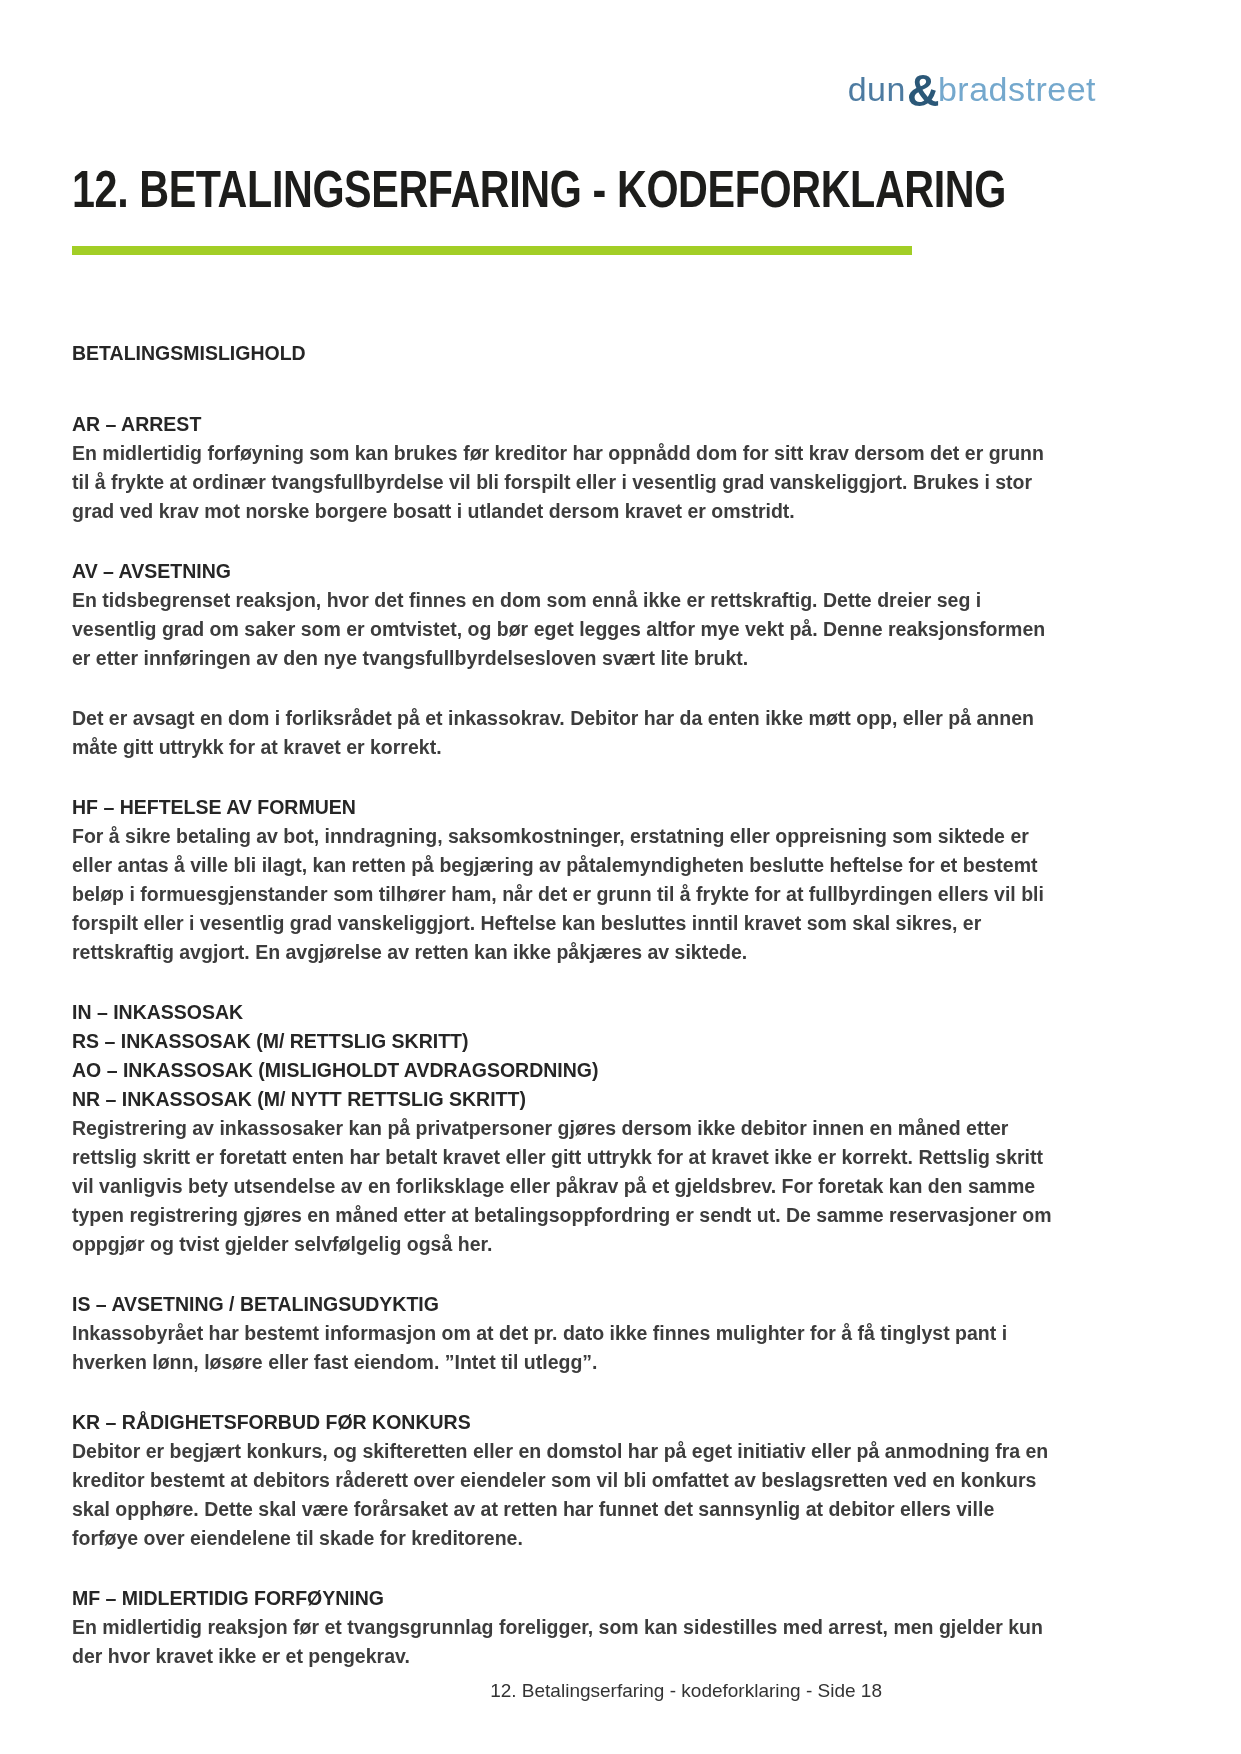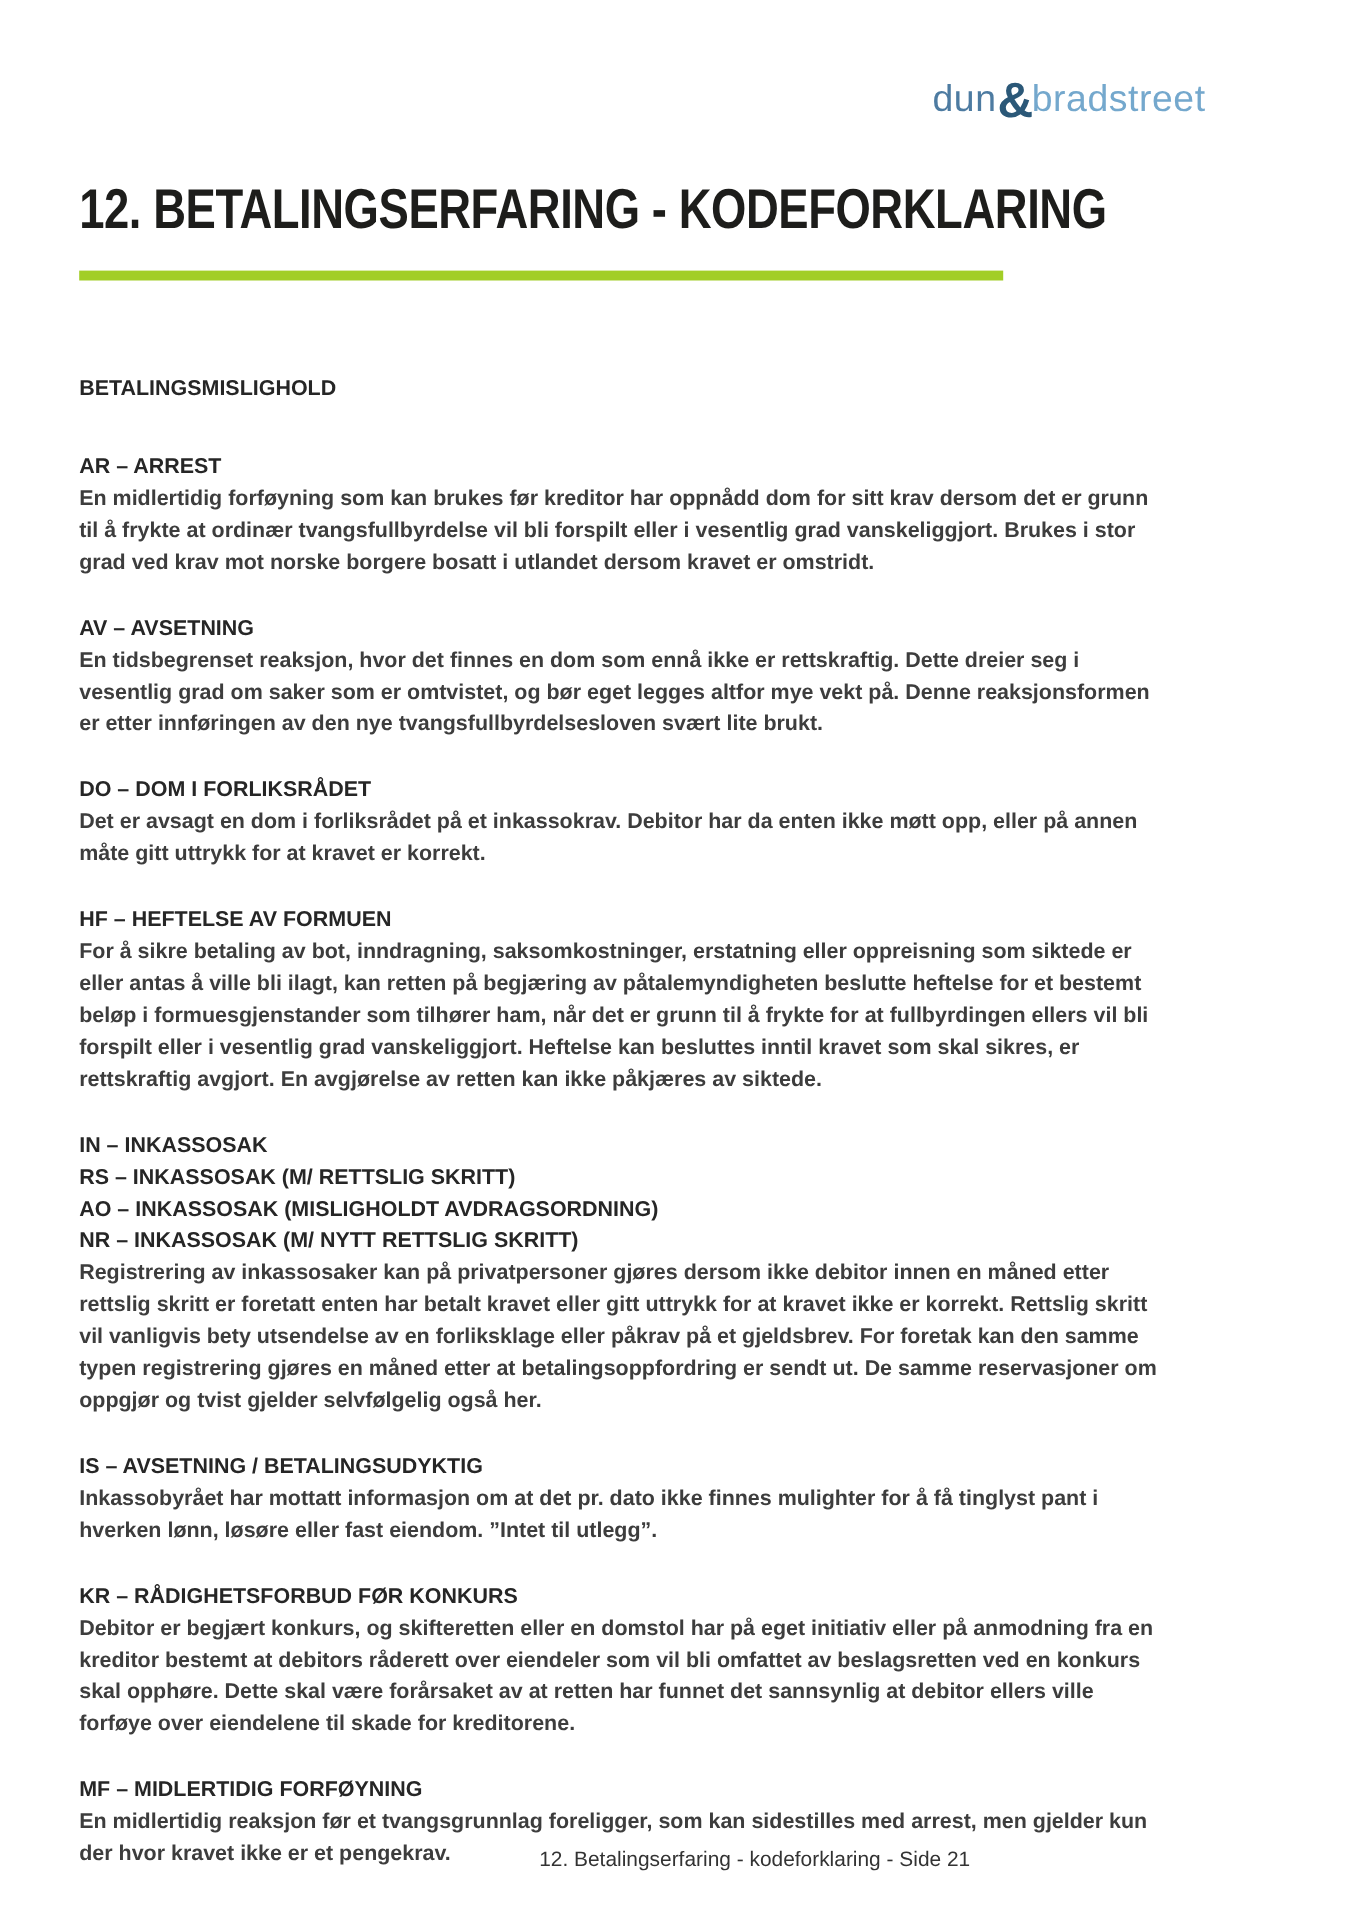--- a/index.html
+++ b/index.html
@@ -110,43 +110,42 @@
   <div class="sections">
       <div class="section">
         <div class="code-heading">AR – ARREST</div>
         <p class="code-text">En midlertidig forføyning som kan brukes før kreditor har oppnådd dom for sitt krav dersom det er grunn til å frykte at ordinær tvangsfullbyrdelse vil bli forspilt eller i vesentlig grad vanskeliggjort. Brukes i stor grad ved krav mot norske borgere bosatt i utlandet dersom kravet er omstridt.</p>
       </div>
       <div class="section">
         <div class="code-heading">AV – AVSETNING</div>
         <p class="code-text">En tidsbegrenset reaksjon, hvor det finnes en dom som ennå ikke er rettskraftig. Dette dreier seg i vesentlig grad om saker som er omtvistet, og bør eget legges altfor mye vekt på. Denne reaksjonsformen er etter innføringen av den nye tvangsfullbyrdelsesloven svært lite brukt.</p>
       </div>
       <div class="section">
-        <div class="code-heading">DO – DOM I FORLIKSRÅDET</div>
         <p class="code-text">Det er avsagt en dom i forliksrådet på et inkassokrav. Debitor har da enten ikke møtt opp, eller på annen måte gitt uttrykk for at kravet er korrekt.</p>
       </div>
       <div class="section">
         <div class="code-heading">HF – HEFTELSE AV FORMUEN</div>
         <p class="code-text">For å sikre betaling av bot, inndragning, saksomkostninger, erstatning eller oppreisning som siktede er eller antas å ville bli ilagt, kan retten på begjæring av påtalemyndigheten beslutte heftelse for et bestemt beløp i formuesgjenstander som tilhører ham, når det er grunn til å frykte for at fullbyrdingen ellers vil bli forspilt eller i vesentlig grad vanskeliggjort. Heftelse kan besluttes inntil kravet som skal sikres, er rettskraftig avgjort. En avgjørelse av retten kan ikke påkjæres av siktede.</p>
       </div>
       <div class="section">
         <div class="code-heading">IN – INKASSOSAK</div>
         <div class="code-heading">RS – INKASSOSAK (M/ RETTSLIG SKRITT)</div>
         <div class="code-heading">AO – INKASSOSAK (MISLIGHOLDT AVDRAGSORDNING)</div>
         <div class="code-heading">NR – INKASSOSAK (M/ NYTT RETTSLIG SKRITT)</div>
         <p class="code-text">Registrering av inkassosaker kan på privatpersoner gjøres dersom ikke debitor innen en måned etter rettslig skritt er foretatt enten har betalt kravet eller gitt uttrykk for at kravet ikke er korrekt. Rettslig skritt vil vanligvis bety utsendelse av en forliksklage eller påkrav på et gjeldsbrev. For foretak kan den samme typen registrering gjøres en måned etter at betalingsoppfordring er sendt ut. De samme reservasjoner om oppgjør og tvist gjelder selvfølgelig også her.</p>
       </div>
       <div class="section">
         <div class="code-heading">IS – AVSETNING / BETALINGSUDYKTIG</div>
-        <p class="code-text">Inkassobyrået har mottatt informasjon om at det pr. dato ikke finnes mulighter for å få tinglyst pant i hverken lønn, løsøre eller fast eiendom. ”Intet til utlegg”.</p>
+        <p class="code-text">Inkassobyrået har bestemt informasjon om at det pr. dato ikke finnes mulighter for å få tinglyst pant i hverken lønn, løsøre eller fast eiendom. ”Intet til utlegg”.</p>
       </div>
       <div class="section">
         <div class="code-heading">KR – RÅDIGHETSFORBUD FØR KONKURS</div>
         <p class="code-text">Debitor er begjært konkurs, og skifteretten eller en domstol har på eget initiativ eller på anmodning fra en kreditor bestemt at debitors råderett over eiendeler som vil bli omfattet av beslagsretten ved en konkurs skal opphøre. Dette skal være forårsaket av at retten har funnet det sannsynlig at debitor ellers ville forføye over eiendelene til skade for kreditorene.</p>
       </div>
       <div class="section">
         <div class="code-heading">MF – MIDLERTIDIG FORFØYNING</div>
         <p class="code-text">En midlertidig reaksjon før et tvangsgrunnlag foreligger, som kan sidestilles med arrest, men gjelder kun der hvor kravet ikke er et pengekrav.</p>
       </div>
     </div>
 
-  <div class="footer">12. Betalingserfaring - kodeforklaring - Side 21</div>
+  <div class="footer">12. Betalingserfaring - kodeforklaring - Side 18</div>
 
 </div>
 
 </body></html>

